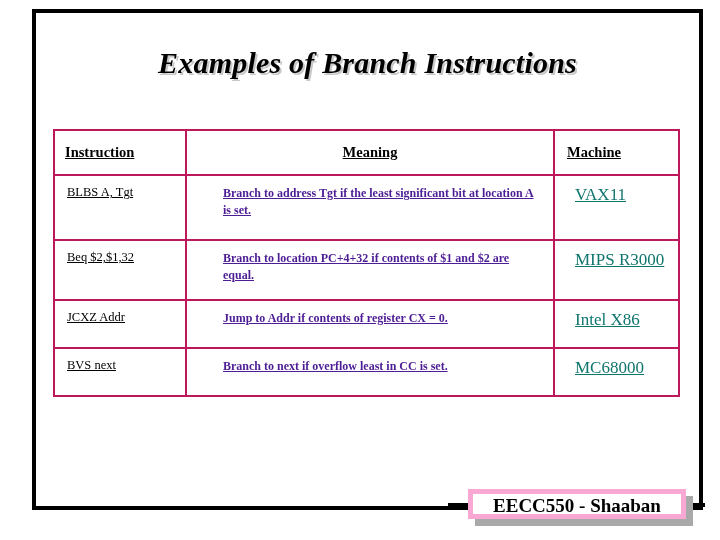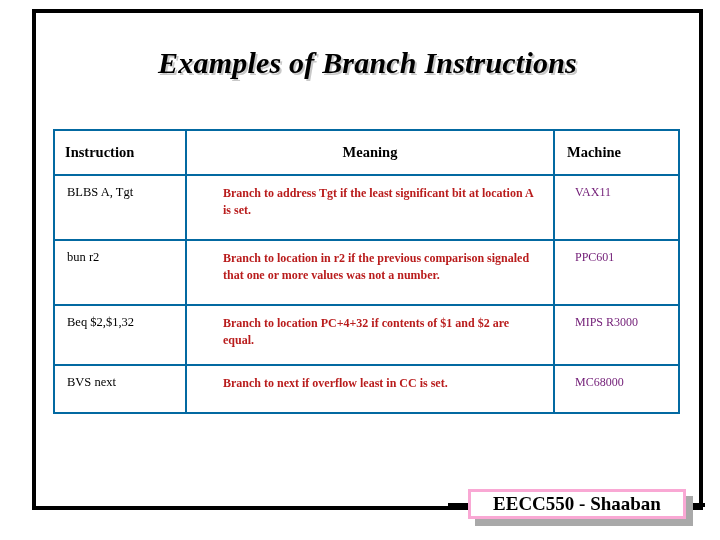--- a/index.html
+++ b/index.html
@@ -56,24 +56,25 @@
   #branch-table {
     position: absolute;
     left: 53px;
     top: 129px;
     width: 625px;
     border-collapse: collapse;
     table-layout: fixed;
     background: #ffffff;
   }
   #branch-table td, #branch-table th {
-    border: 2px solid #0369a1;
+    border: 2px solid #be185d;
     vertical-align: top;
     background: #ffffff;
     padding: 0;
+    text-decoration: underline;
   }
 
   
   col.c-instr { width: 132px; }
   col.c-mean  { width: 368px; }
   col.c-mach  { width: 125px; }
 
   
   .hdr-row th {
     height: 43px;
@@ -94,28 +95,28 @@
   .cell-instr {
     font-size: 12.5px;
     color: #000000;
     padding: 9px 4px 4px 12px !important;
     white-space: nowrap;
     font-weight: 500;
     border-radius: 25px;
   }
   .cell-mean {
     font-size: 12px;
-    color: #b91c1c;
+    color: #4c1d95;
     padding: 9px 10px 4px 36px !important;
     line-height: 1.42;
     font-weight: 600;
   }
   .cell-mach {
-    font-size: 12px;
-    color: #701a75;
+    font-size: 17px;
+    color: #0f766e;
     padding: 9px 4px 4px 20px !important;
     white-space: nowrap;
     font-weight: 500;
   }
 
   tr.r-tall td { height: 50px; }
   tr.r-med  td { height: 45px; }
   tr.r-short td { height: 33px; }
 
   
@@ -150,21 +151,21 @@
     width: 218px;
     height: 30px;
     background: #a9a9a9;
   }
   #footer-box {
     position: absolute;
     left: 468px;
     top: 489px;
     width: 218px;
     height: 30px;
-    border: 3px solid #f9a8d4;
+    border: 5px solid #f9a8d4;
     background: #ffffff;
     box-sizing: border-box;
     text-align: center;
   }
   #footer-title {
     display: block;
     font-size: 19px;
     font-weight: bold;
     color: #000000;
     line-height: 24px;
@@ -204,29 +205,29 @@
         <th class="hdr-mean">Meaning</th>
         <th class="hdr-mach">Machine</th>
       </tr>
     </thead>
     <tbody>
       <tr class="r-tall">
         <td class="cell-instr">BLBS  A, Tgt</td>
         <td class="cell-mean">Branch to address Tgt if the least significant bit at location  A is set.</td>
         <td class="cell-mach">VAX11</td>
       </tr>
-      <tr class="r-tall">
-        <td class="cell-instr">bun r2</td>
-        <td class="cell-mean">Branch to location in r2 if the previous comparison signaled that one or more values was not a number.</td>
-        <td class="cell-mach">PPC601</td>
-      </tr>
       <tr class="r-med">
         <td class="cell-instr">Beq $2,$1,32</td>
         <td class="cell-mean">Branch to location PC+4+32 if contents of $1 and $2 are equal.</td>
         <td class="cell-mach">MIPS R3000</td>
+      </tr>
+      <tr class="r-short">
+        <td class="cell-instr">JCXZ  Addr</td>
+        <td class="cell-mean">Jump to Addr if contents of register CX = 0.</td>
+        <td class="cell-mach">Intel X86</td>
       </tr>
       <tr class="r-short">
         <td class="cell-instr">BVS next</td>
         <td class="cell-mean">Branch to next if overflow least in CC is set.</td>
         <td class="cell-mach">MC68000</td>
       </tr>
     </tbody>
   </table>
 
   <div id="footer">

